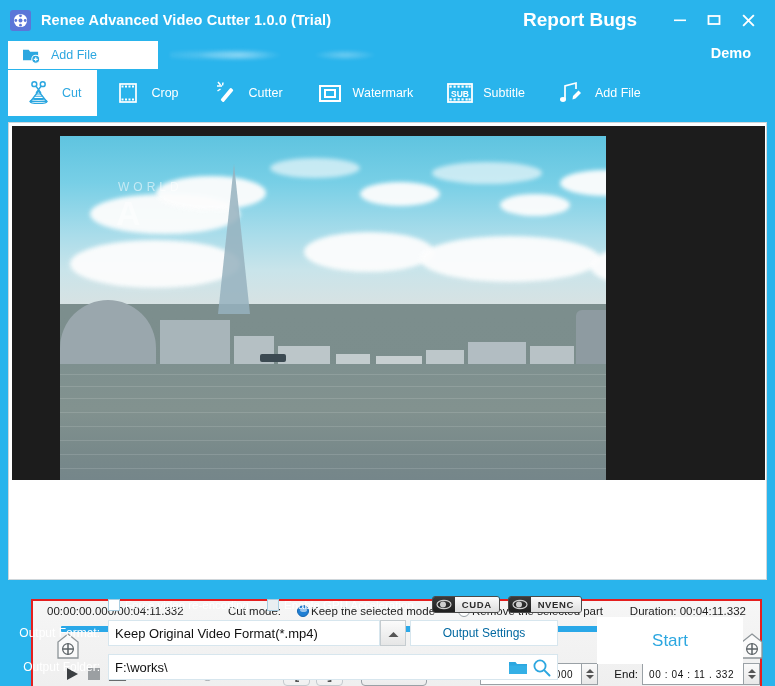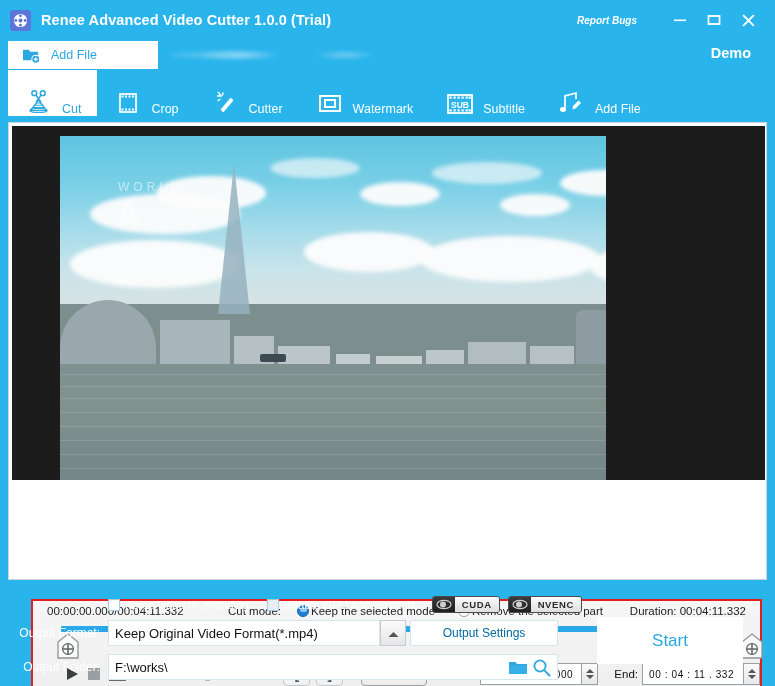--- a/index.html
+++ b/index.html
@@ -22,22 +22,22 @@
     display:flex;align-items:center;justify-content:center;
     flex:0 0 auto;
   }
   .app-logo svg{display:block;}
   .app-title{
     color:#ffffff; font-size:14.5px; font-weight:bold;
     letter-spacing:.1px; white-space:nowrap;
   }
   .tb-right{ margin-left:auto; display:flex; align-items:center; gap:0; }
   .report-bugs{
-    color:#ffffff;font-size:10px;font-weight:bold;margin-right:26px;
-    cursor:pointer;white-space:nowrap;font-style:italic;
+    color:#ffffff;font-size:19px;font-weight:bold;margin-right:26px;
+    cursor:pointer;white-space:nowrap;
   }
   .win-btn{
     width:34px;height:34px;display:flex;align-items:center;justify-content:center;
     color:#fff;cursor:pointer;
   }
   .win-btn svg{display:block;}
 
   
   .addfile-row{
     height:30px; display:flex; align-items:center; position:relative;
@@ -60,21 +60,21 @@
   }
   .demo-link{
     position:absolute; right:24px; top:5px;
     color:#fff; font-size:14.5px; font-weight:bold;
     cursor:pointer;margin-left:28px;
   }
 
   
   .tabs{ height:46px; display:flex; align-items:stretch; padding-left:8px; }
   .tab{
-    display:flex;align-items:flex-end; gap:8px; padding:0 16px;
+    display:flex;align-items:center; gap:8px; padding:0 16px;
     cursor:pointer; color:#fff; font-size:12.5px; white-space:nowrap;
   }
   .tab.active{ background:#fff; color:#2ca7e0; }
   .tab .tic{ display:flex; align-items:center; justify-content:center; width:30px; }
   .tab .tic svg{ display:block; }
 
   
   .panel{
     position:absolute; left:8px; top:122px; width:759px; height:458px;
     background:#fff; border:1px solid #cfd6da;

